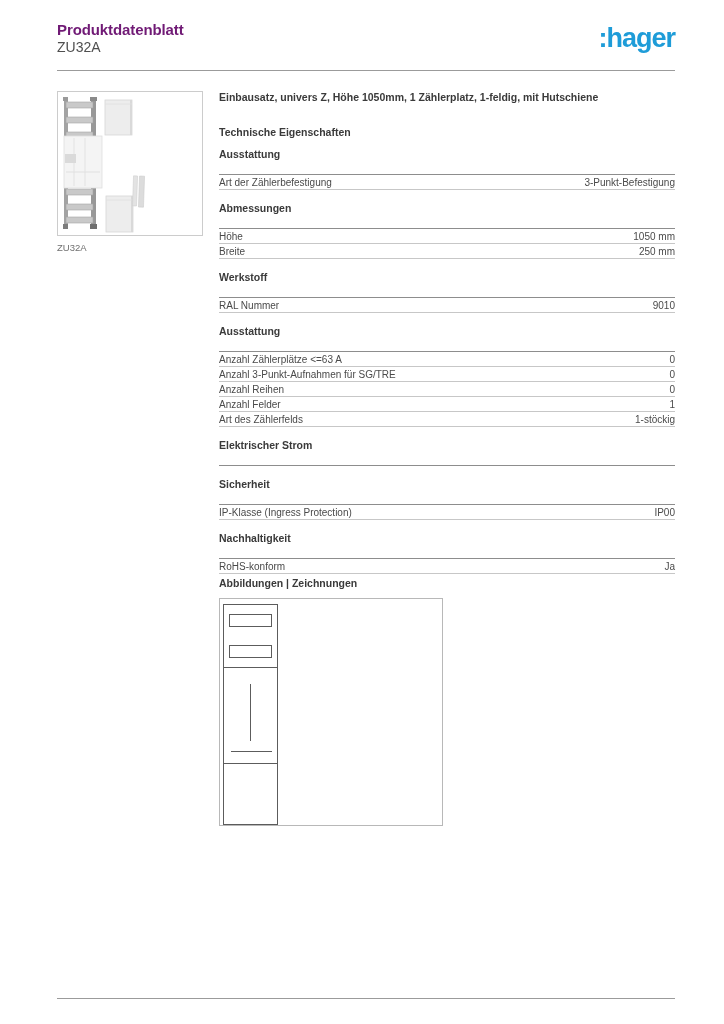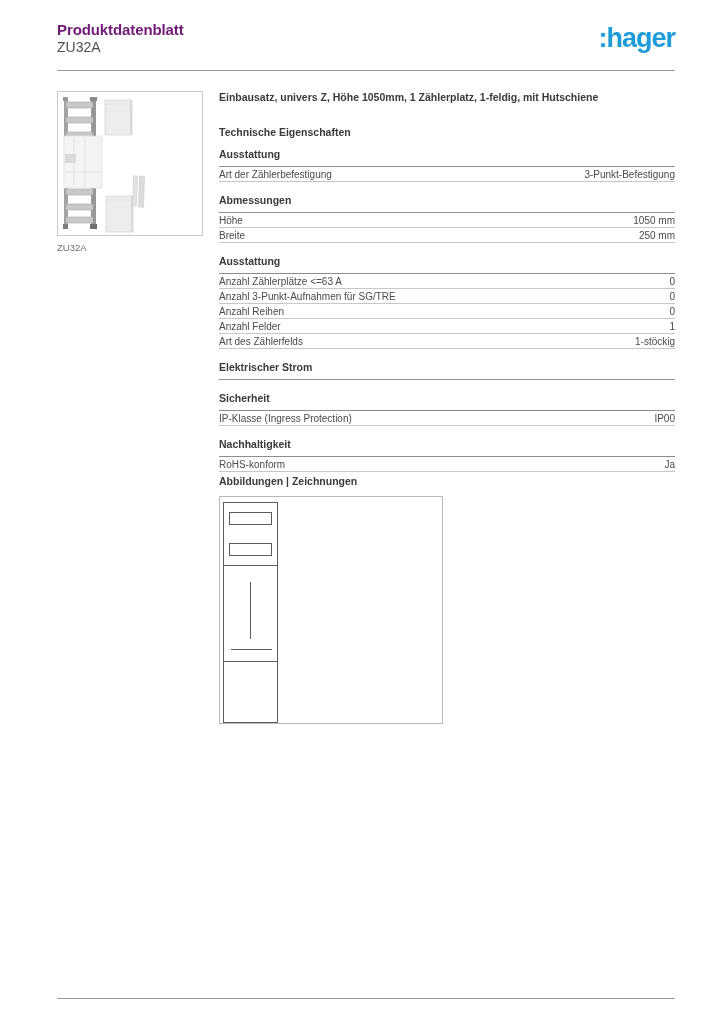--- a/index.html
+++ b/index.html
@@ -30,21 +30,21 @@
   .photo-caption { margin-top:6px; font-size:9.5px; color:#6f6f6f; }
 
   .right-col { flex:1; margin-left:16px; min-width:0; }
   .description { font-size:10.5px; font-weight:bold; color:#3a3a3a; line-height:1.2; }
   .tech-title { font-size:10.5px; font-weight:bold; color:#3a3a3a; margin-top:23px; }
 
   .group { margin-top:13px; }
   .group:first-child { margin-top:11px; }
   .group-title {
     font-size:10.5px; font-weight:bold; color:#3a3a3a;
-    padding-bottom:6px; border-bottom:1px solid #8d8d8d; line-height:11px;
+    padding-bottom:14px; border-bottom:1px solid #8d8d8d; line-height:11px;
   }
   .spec-row {
     display:flex; justify-content:space-between;
     font-size:10px; color:#4a4a4a; line-height:11px;
     padding:1.5px 0 1.5px; border-bottom:1px solid #c7c7c7;
   }
   .spec-label { white-space:nowrap; }
   .spec-value { white-space:nowrap; text-align:right; }
 
   .drawings-title { font-size:10.5px; font-weight:bold; color:#3a3a3a; margin-top:3px; }
@@ -137,20 +137,27 @@
           </section>
           <section class="group">
             <div class="group-title">Abmessungen</div>
             <div class="spec-row">
               <span class="spec-label">Höhe</span>
               <span class="spec-value">1050 mm</span>
             </div>
             <div class="spec-row">
               <span class="spec-label">Breite</span>
               <span class="spec-value">250 mm</span>
+            </div>
+          </section>
+          <section class="group">
+            <div class="group-title">Werkstoff</div>
+            <div class="spec-row">
+              <span class="spec-label">RAL Nummer</span>
+              <span class="spec-value">9010</span>
             </div>
           </section>
           <section class="group">
             <div class="group-title">Ausstattung</div>
             <div class="spec-row">
               <span class="spec-label">Anzahl Zählerplätze &lt;=63 A</span>
               <span class="spec-value">0</span>
             </div>
             <div class="spec-row">
               <span class="spec-label">Anzahl 3-Punkt-Aufnahmen für SG/TRE</span>

